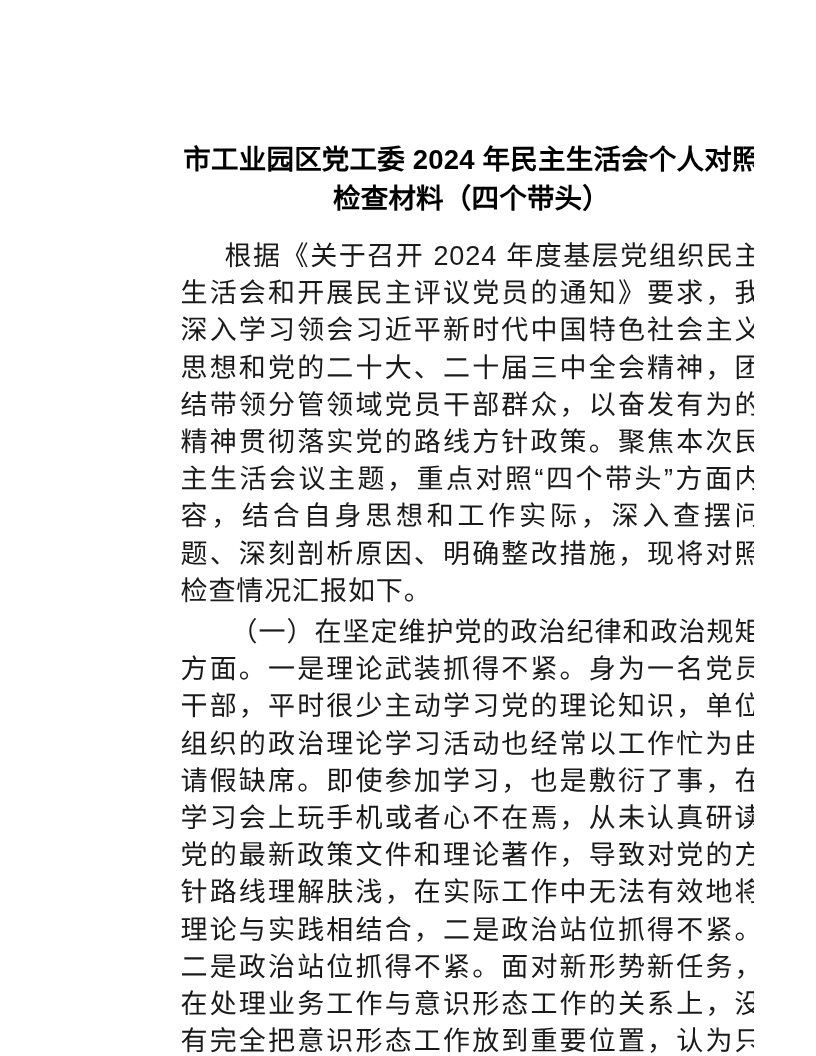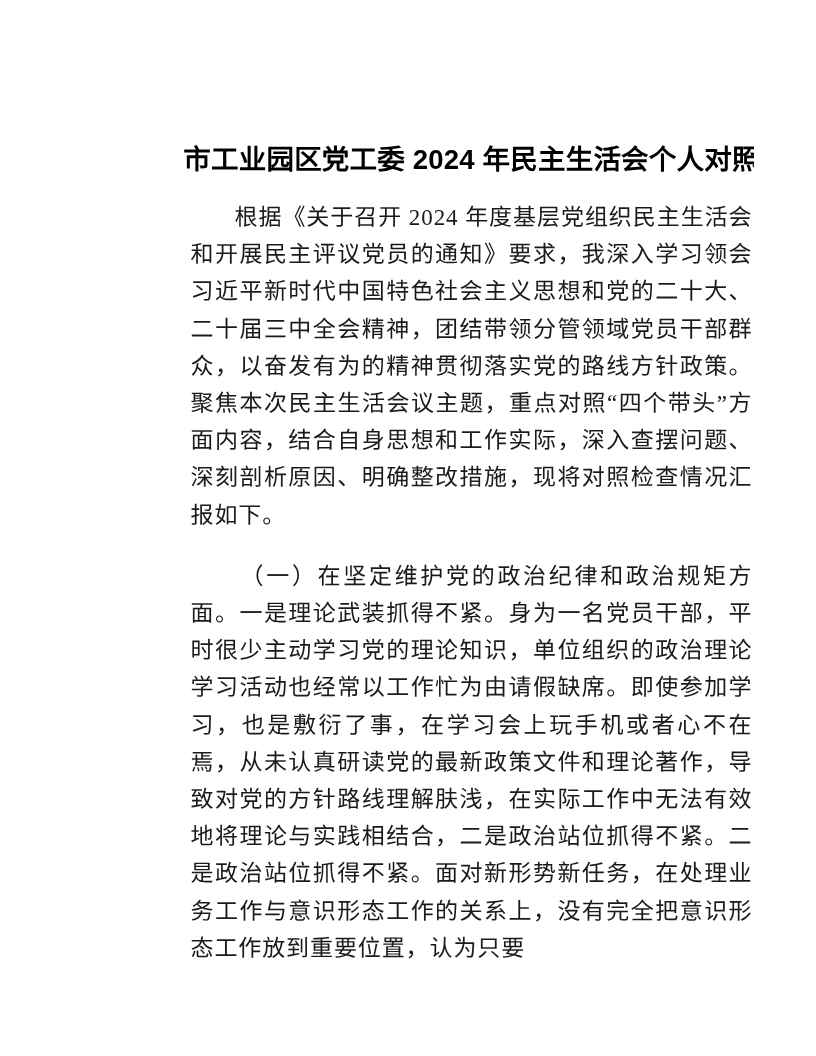--- a/index.html
+++ b/index.html
@@ -44,24 +44,24 @@
     letter-spacing: 0.2px;
     word-break: break-all;
   }
 
   
   .body-block {
     margin-top: 20px;
   }
 
   p.para {
-    margin: 10px;
+    margin: 0;
     padding: 0;
-    font-family: Liberation Serif, serif;
-    font-size: 23px;
+    font-family: Liberation Sans, sans-serif;
+    font-size: 27px;
     line-height: 37.2px;
     color: #1a1a1a;
     text-align: justify;
     text-justify: inter-character;
     text-align-last: left;
     letter-spacing: 0.9px;
     word-break: break-all;
     -webkit-font-smoothing: antialiased;
   }
 
@@ -82,20 +82,21 @@
   }
 </style>
 </head>
 <body>
 
 <div class="page">
   <div class="content-area">
 
     <h1 class="doc-title">
       <span>市工业园区党工委 2024 年民主生活会个人对照</span><br>
+      <span>检查材料（四个带头）</span>
     </h1>
 
     <div class="body-block">
 
       <p class="para indent-2">根据《关于召开 2024 年度基层党组织民主生活会和开展民主评议党员的通知》要求，我深入学习领会习近平新时代中国特色社会主义思想和党的二十大、二十届三中全会精神，团结带领分管领域党员干部群众，以奋发有为的精神贯彻落实党的路线方针政策。聚焦本次民主生活会议主题，重点对照“四个带头”方面内容，结合自身思想和工作实际，深入查摆问题、深刻剖析原因、明确整改措施，现将对照检查情况汇报如下。</p>
 
       <div class="spacer-sm"></div>
 
 
       <div class="spacer-sm"></div>

